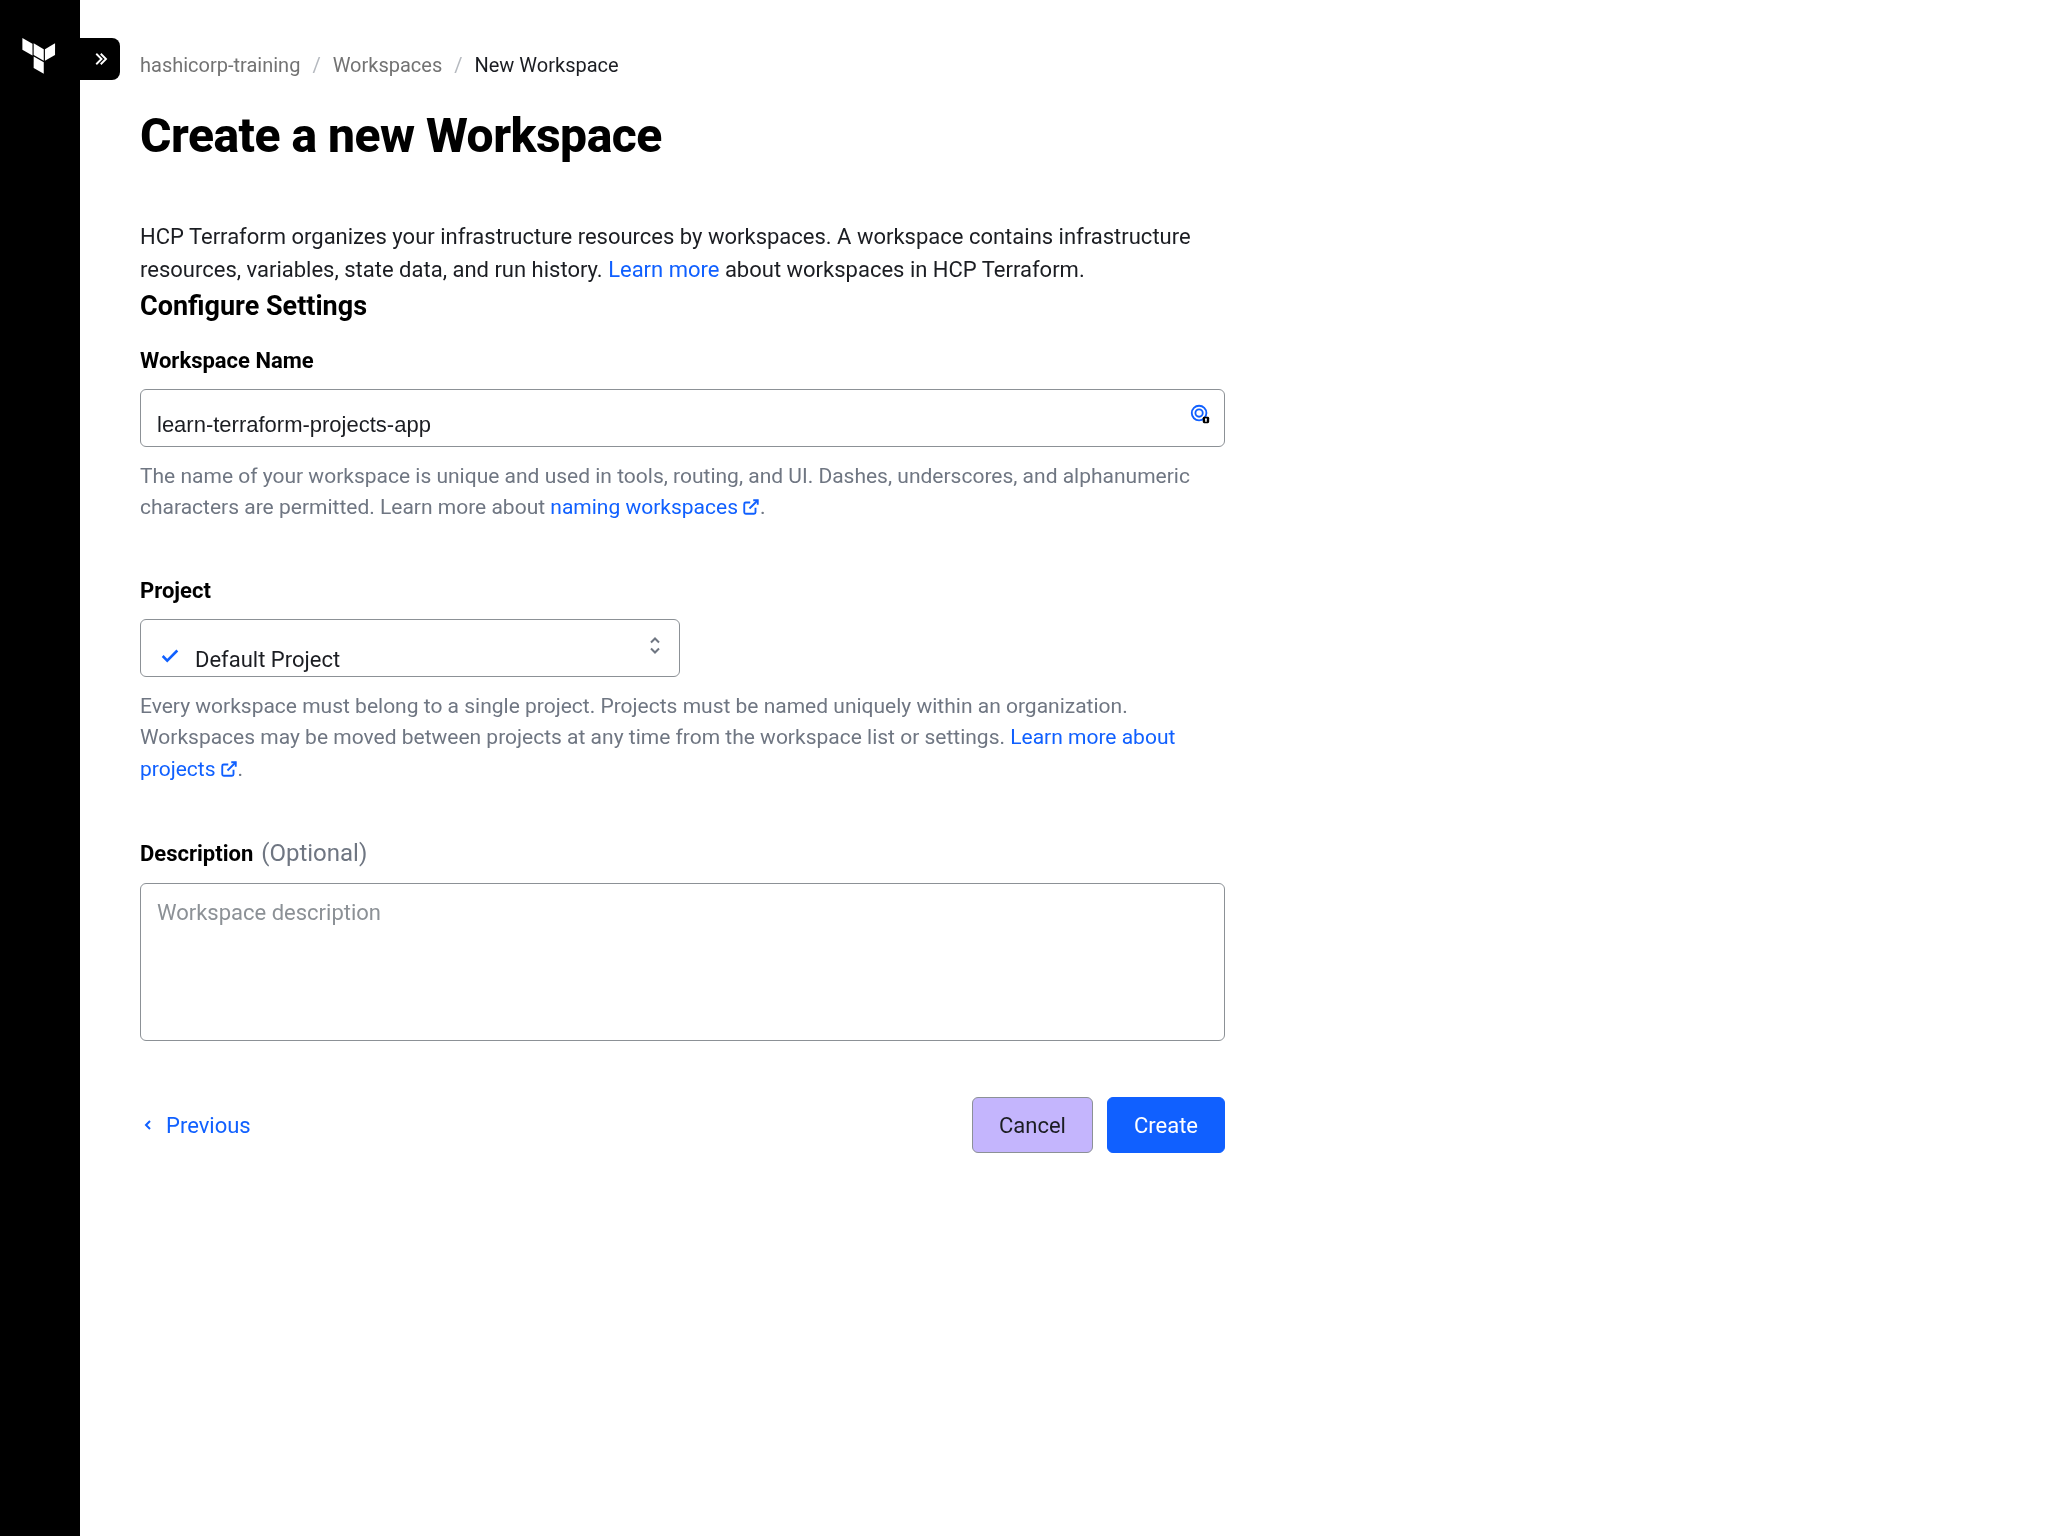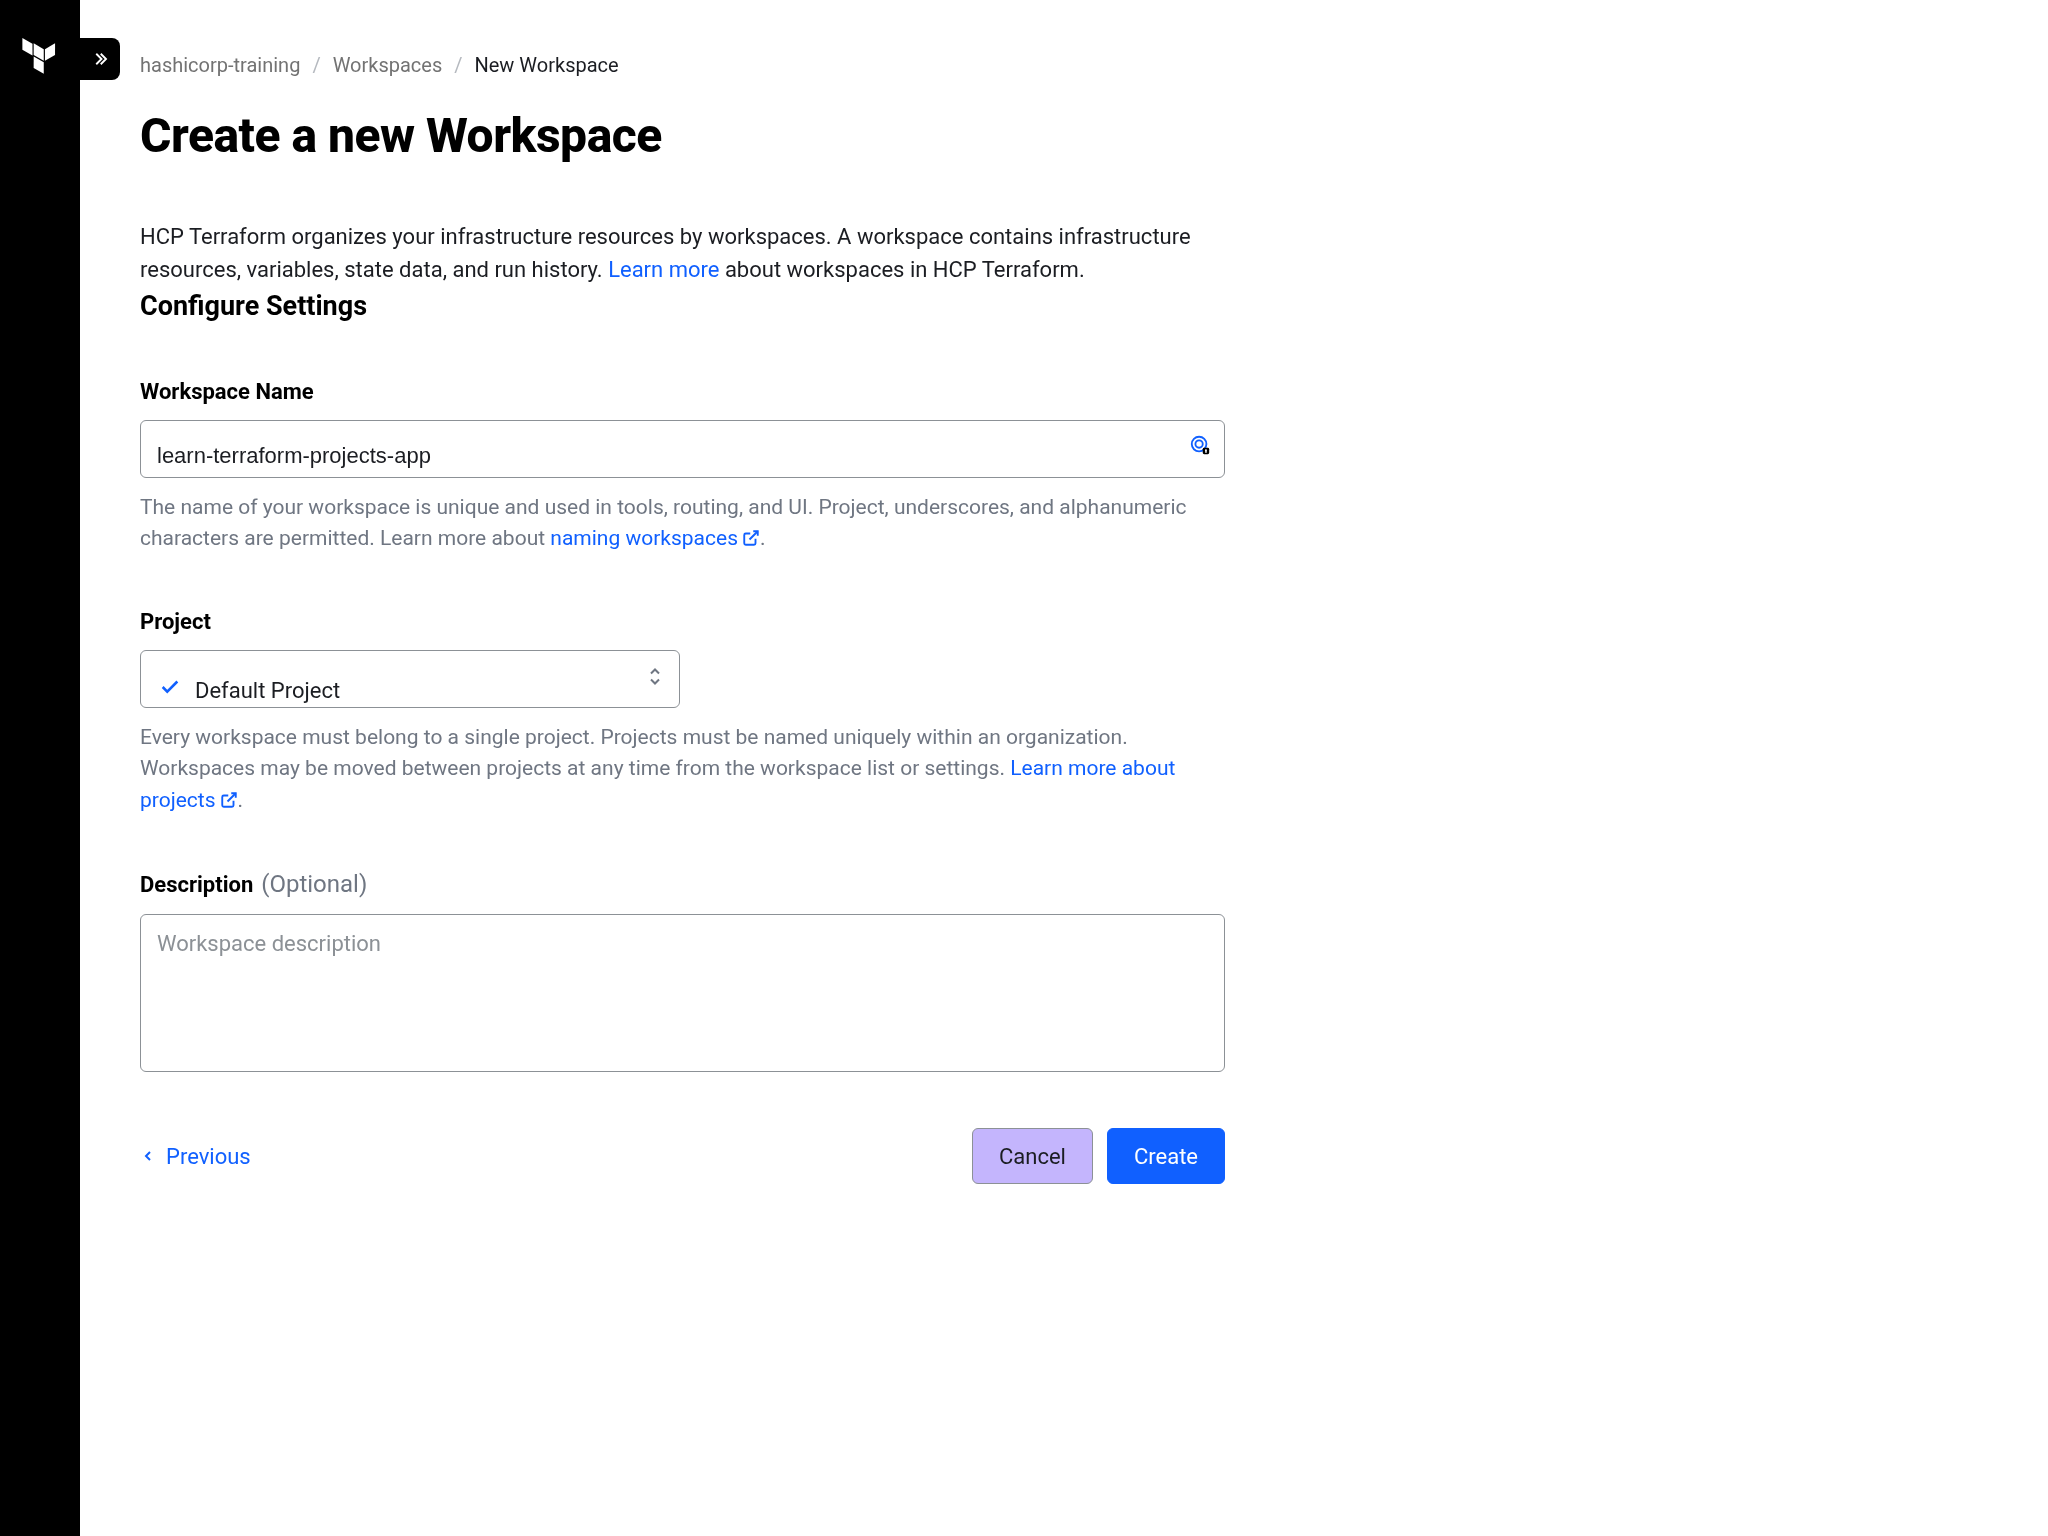--- a/index.html
+++ b/index.html
@@ -62,21 +62,21 @@
   }
   .intro {
     font-size: 22px;
     color: #1b1d22;
     max-width: 1060px;
   }
   .link { color: #1060ff; cursor: pointer; }
   h2.section-title {
     font-size: 27px;
     font-weight: 700;
-    margin-bottom: 48px;
+    margin-bottom: 17px;
   }
   .field { margin-bottom: 48px; }
   .field-label {
     font-size: 22px;
     font-weight: 700;
     margin-bottom: 12px;
     display: flex;
     align-items: baseline;
     gap: 8px;
   }
@@ -225,21 +225,21 @@
           <svg width="22" height="22" viewBox="0 0 24 24" fill="none">
             <circle cx="11" cy="11" r="8" stroke="#1060ff" stroke-width="2"></circle>
             <circle cx="11" cy="11" r="4" stroke="#1060ff" stroke-width="2"></circle>
             <rect x="15" y="15" width="7" height="7" rx="1.5" fill="#000"></rect>
             <circle cx="18.5" cy="17.8" r="1.1" fill="#fff"></circle>
             <rect x="17.7" y="18.3" width="1.6" height="2.2" fill="#fff"></rect>
           </svg>
         </span>
       </div>
       <p class="help-text">
-        <span>The name of your workspace is unique and used in tools, routing, and UI. Project, underscores, and alphanumeric characters are permitted. Learn more about </span><span class="link"><span>naming workspaces</span><span class="ext-icon"><svg width="18" height="18" viewBox="0 0 24 24" fill="none" stroke="currentColor" stroke-width="2.5">
+        <span>The name of your workspace is unique and used in tools, routing, and UI. Dashes, underscores, and alphanumeric characters are permitted. Learn more about </span><span class="link"><span>naming workspaces</span><span class="ext-icon"><svg width="18" height="18" viewBox="0 0 24 24" fill="none" stroke="currentColor" stroke-width="2.5">
                 <path d="M18 13v6a2 2 0 0 1-2 2H5a2 2 0 0 1-2-2V8a2 2 0 0 1 2-2h6"></path>
                 <polyline points="15 3 21 3 21 9"></polyline>
                 <line x1="10" y1="14" x2="21" y2="3"></line>
               </svg></span></span><span>.</span>
       </p>
     </div>
 
     <div class="field">
       <div class="field-label">Project</div>
       <div class="select">

